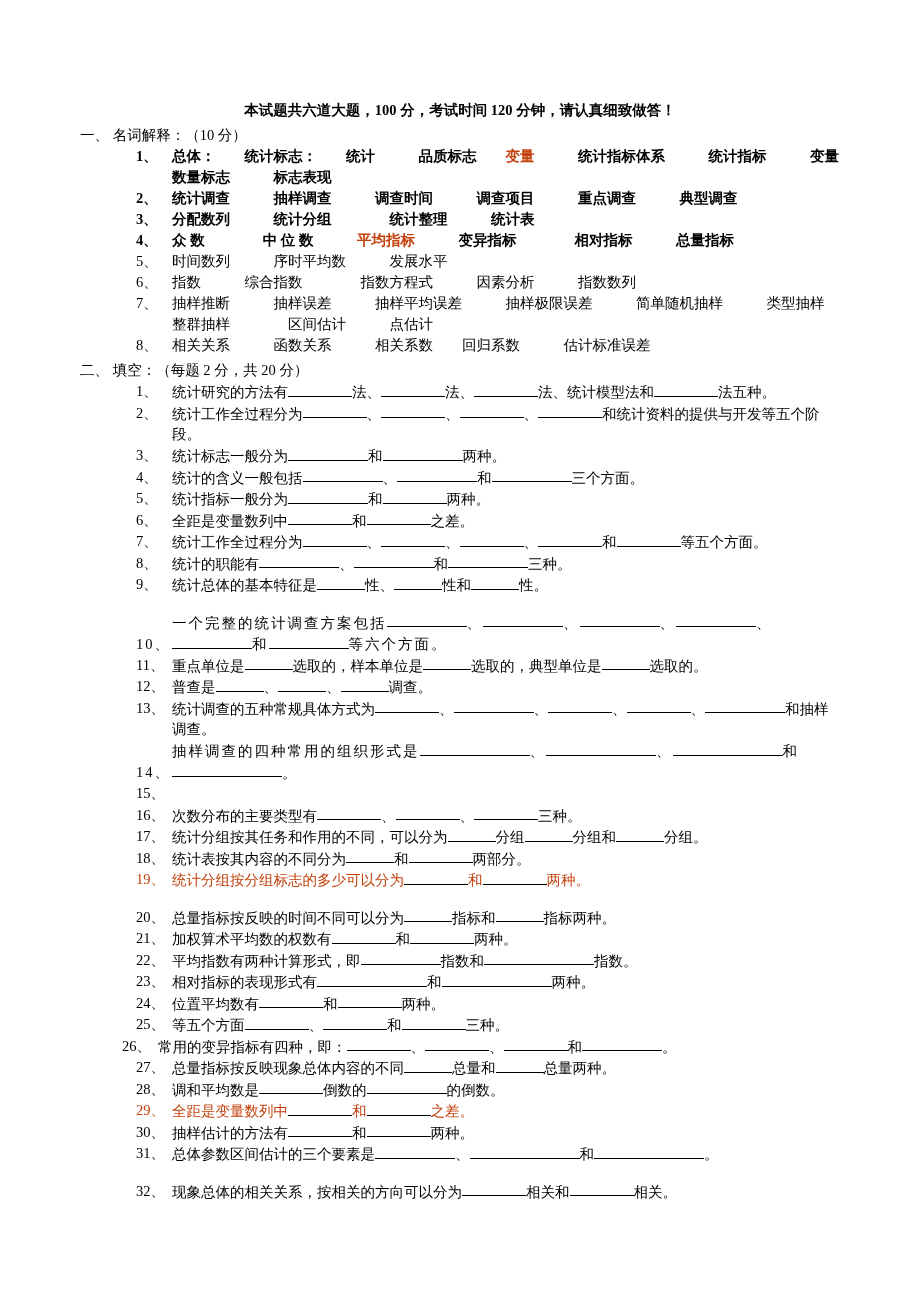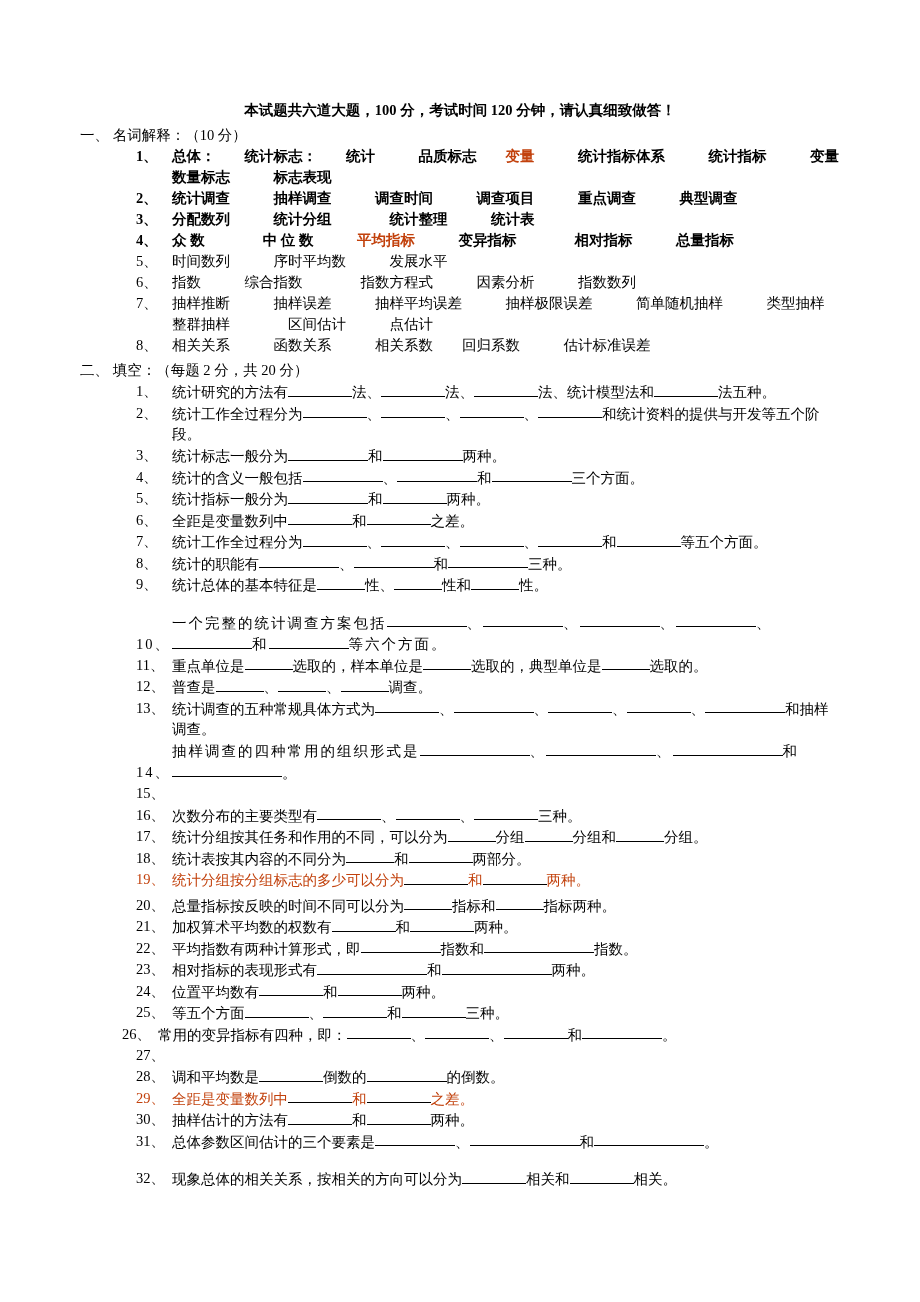--- a/index.html
+++ b/index.html
@@ -161,21 +161,21 @@
   </div>
 <div class="item">
     <span class="num">18、</span>
     <span class="content"><span>统计表按其内容的不同分为</span><span class="blank s"></span><span>和</span><span class="blank"></span><span>两部分。</span></span>
   </div>
 <div class="item blue">
     <span class="num">19、</span>
     <span class="content"><span>统计分组按分组标志的多少可以分为</span><span class="blank"></span><span>和</span><span class="blank"></span><span>两种。</span></span>
   </div>
 
-<div class="item" style="margin-top:4px">
+<div class="item" style="margin-top:16px">
     <span class="num">20、</span>
     <span class="content"><span>总量指标按反映的时间不同可以分为</span><span class="blank s"></span><span>指标和</span><span class="blank s"></span><span>指标两种。</span></span>
   </div>
 <div class="item">
     <span class="num">21、</span>
     <span class="content"><span>加权算术平均数的权数有</span><span class="blank"></span><span>和</span><span class="blank"></span><span>两种。</span></span>
   </div>
 <div class="item">
     <span class="num">22、</span>
     <span class="content"><span>平均指数有两种计算形式，即</span><span class="blank m"></span><span>指数和</span><span class="blank l"></span><span>指数。</span></span>
@@ -191,20 +191,21 @@
 <div class="item">
     <span class="num">25、</span>
     <span class="content"><span>等五个方面</span><span class="blank"></span><span>、</span><span class="blank"></span><span>和</span><span class="blank"></span><span>三种。</span></span>
   </div>
 <div class="item" style="padding-left:42px">
     <span class="num">26、</span>
     <span class="content"><span>常用的变异指标有四种，即：</span><span class="blank"></span><span>、</span><span class="blank"></span><span>、</span><span class="blank"></span><span>和</span><span class="blank m"></span><span>。</span></span>
   </div>
 <div class="item">
     <span class="num">27、</span>
+    <span class="content"><span>总量指标按反映现象总体内容的不同</span><span class="blank s"></span><span>总量和</span><span class="blank s"></span><span>总量两种。</span></span>
   </div>
 <div class="item">
     <span class="num">28、</span>
     <span class="content"><span>调和平均数是</span><span class="blank"></span><span>倒数的</span><span class="blank m"></span><span>的倒数。</span></span>
   </div>
 <div class="item blue">
     <span class="num">29、</span>
     <span class="content"><span>全距是变量数列中</span><span class="blank"></span><span>和</span><span class="blank"></span><span>之差。</span></span>
   </div>
 

